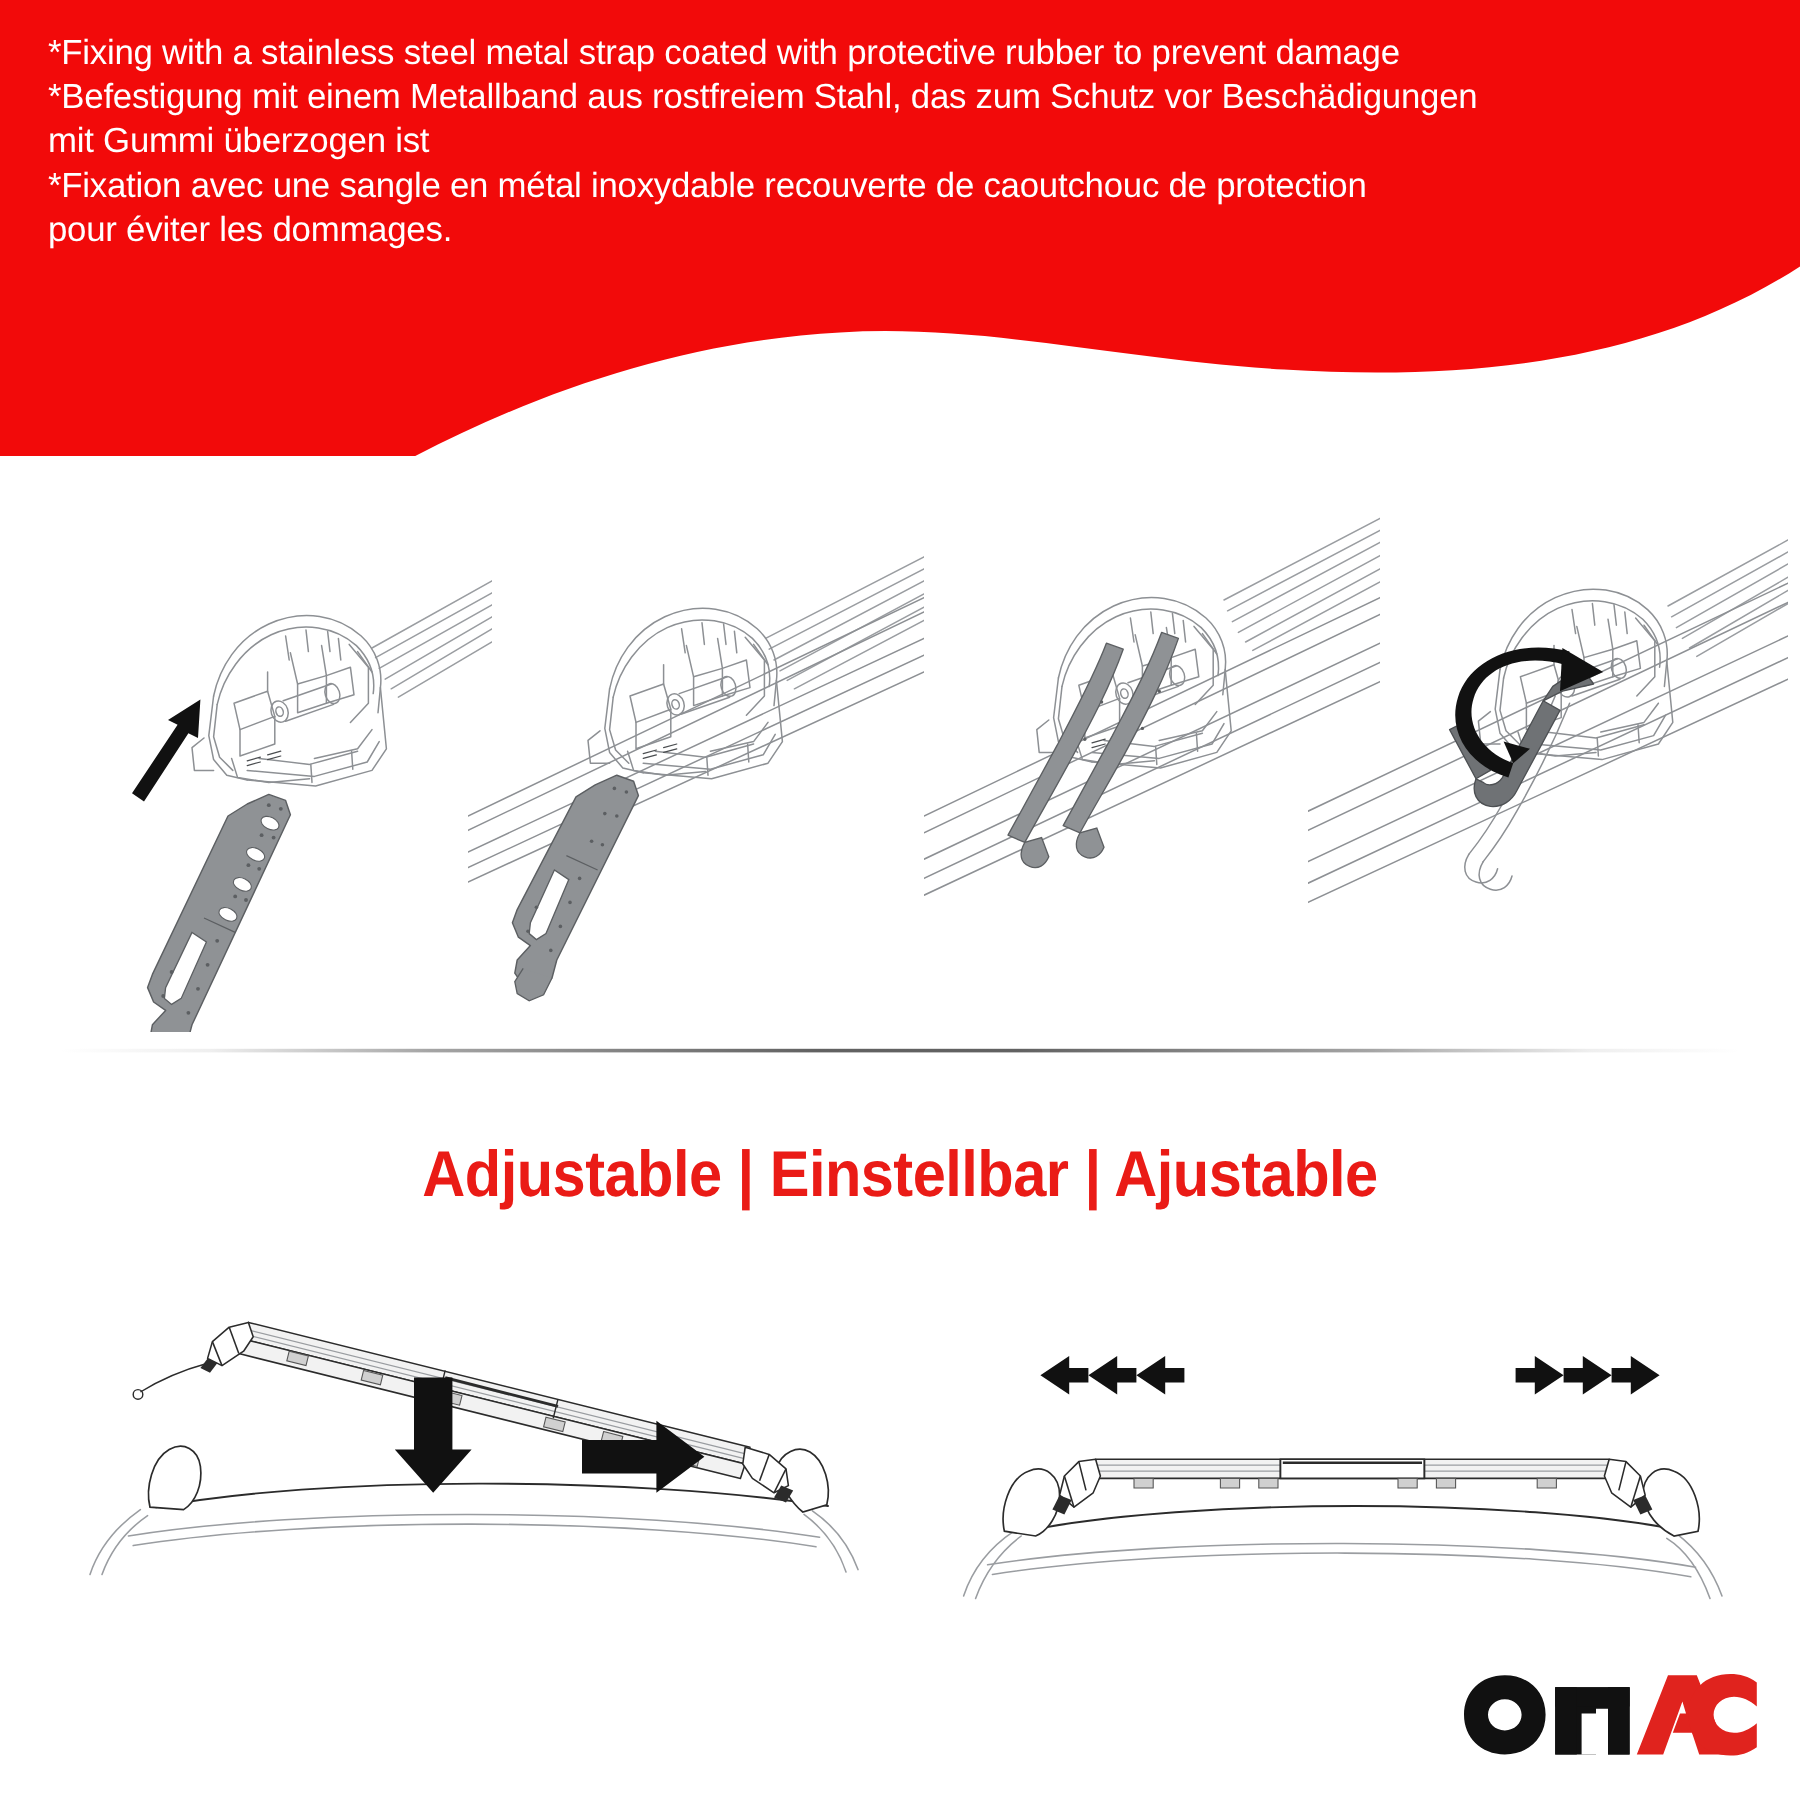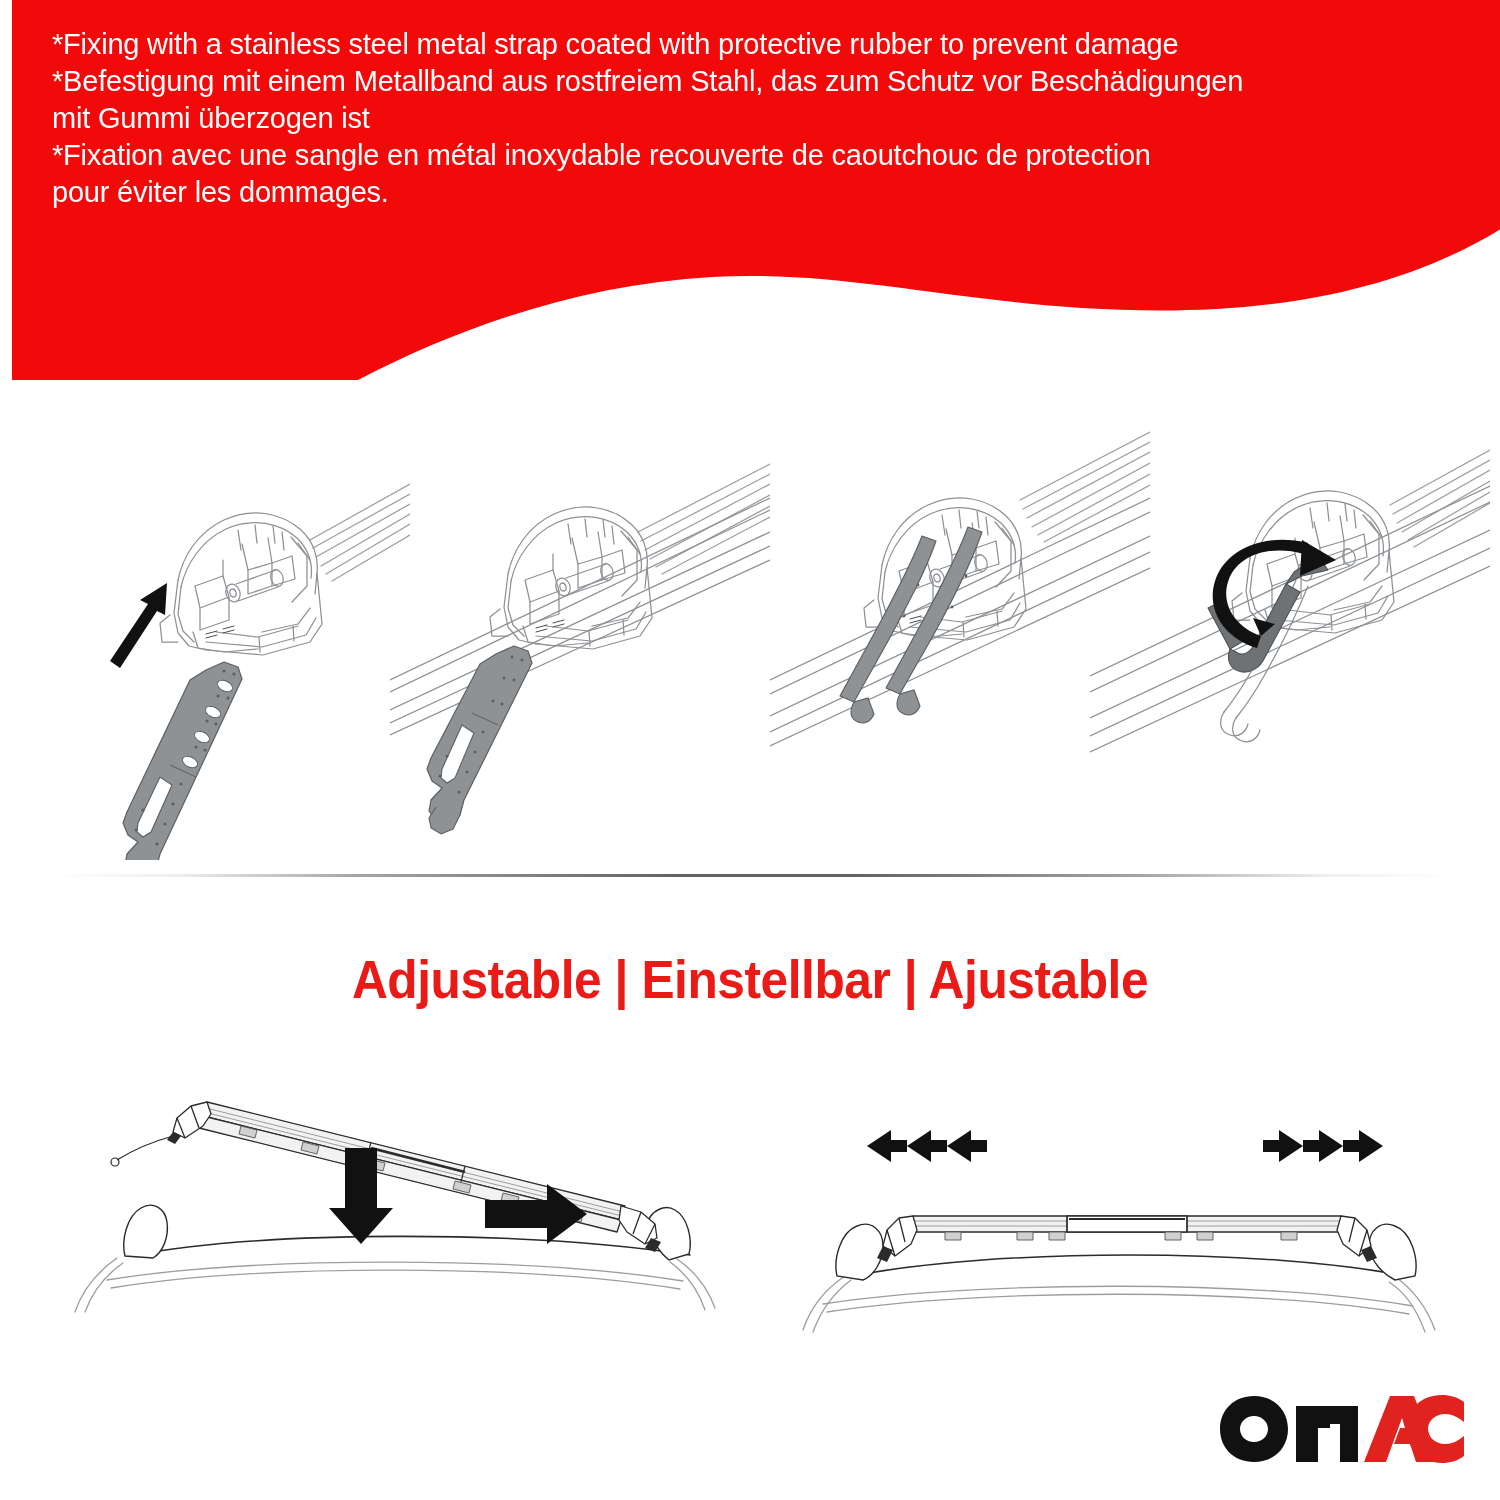--- a/index.html
+++ b/index.html
@@ -6,21 +6,21 @@
   body{
     width:1500px;height:1500px;
     background:#ffffff;
     font-family:"Liberation Sans", sans-serif;
     overflow:hidden;
     position:relative;
   }
   .page{position:relative;width:1500px;height:1500px;overflow:hidden;background:#fff;}
 
   
-  .banner-wrap{position:absolute;left:12px;top:0;width:1312px;height:380px;}
+  .banner-wrap{position:absolute;left:0;top:0;width:1312px;height:380px;}
   .banner-svg{display:block;width:1500px;height:380px;}
   .banner-text{
     position:absolute;left:40px;top:26px;width:1420px;
     color:#ffffff;
     font-family:"Liberation Sans", sans-serif;
     font-size:29px;
     line-height:37px;
     font-weight:400;
     letter-spacing:-0.2px;
     white-space:pre-wrap;

